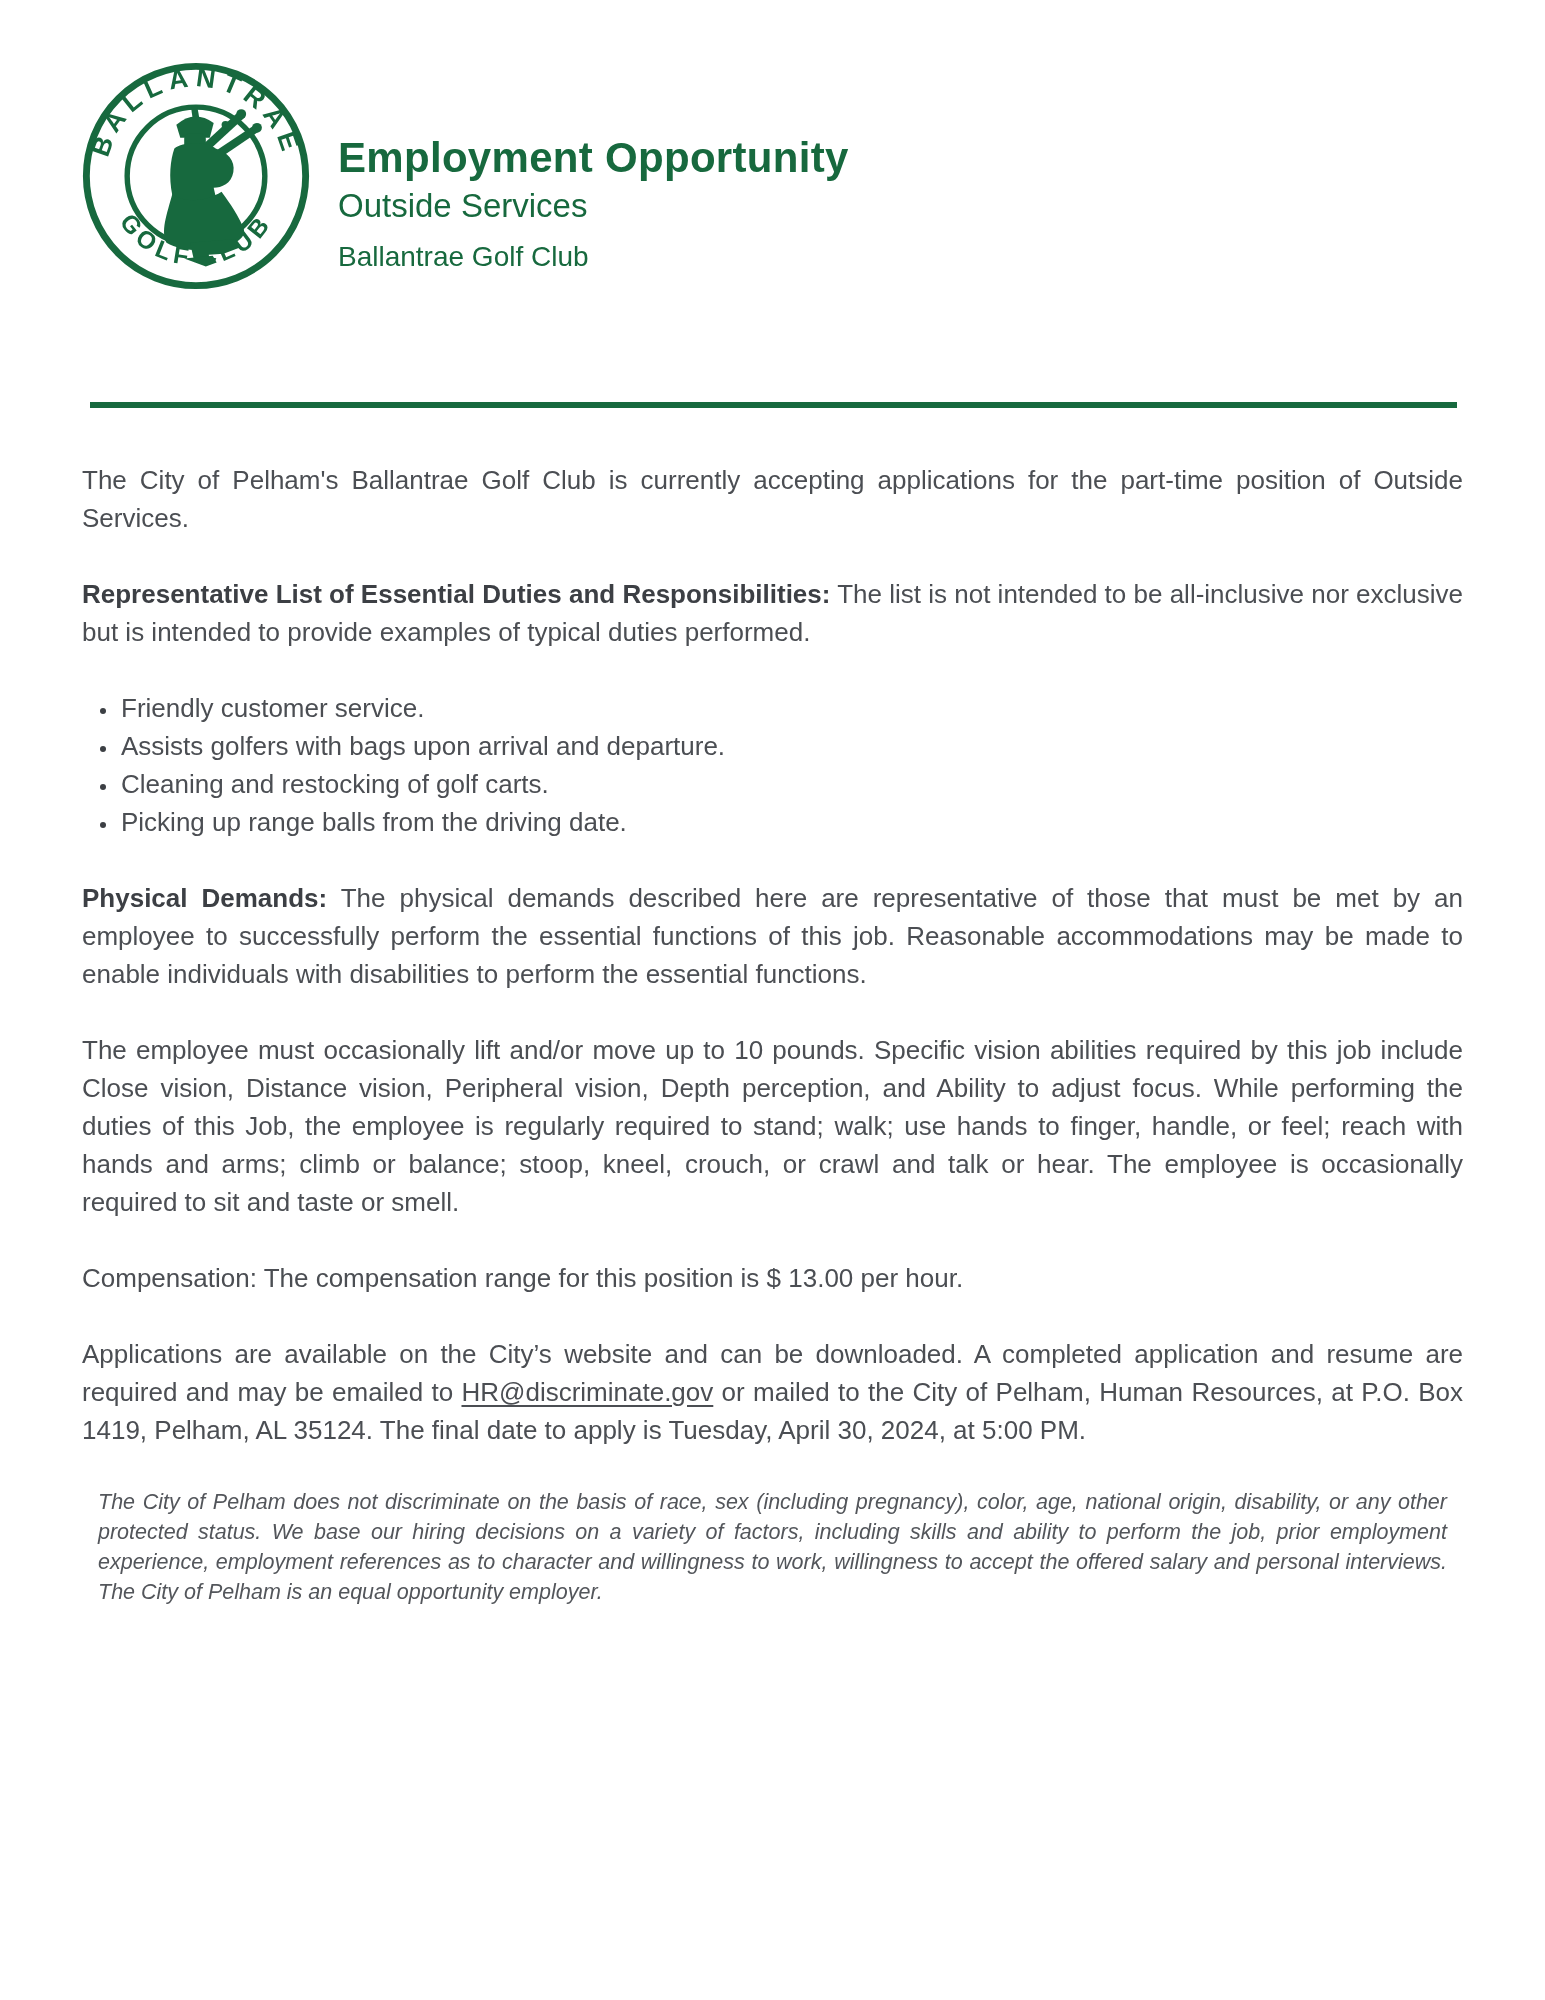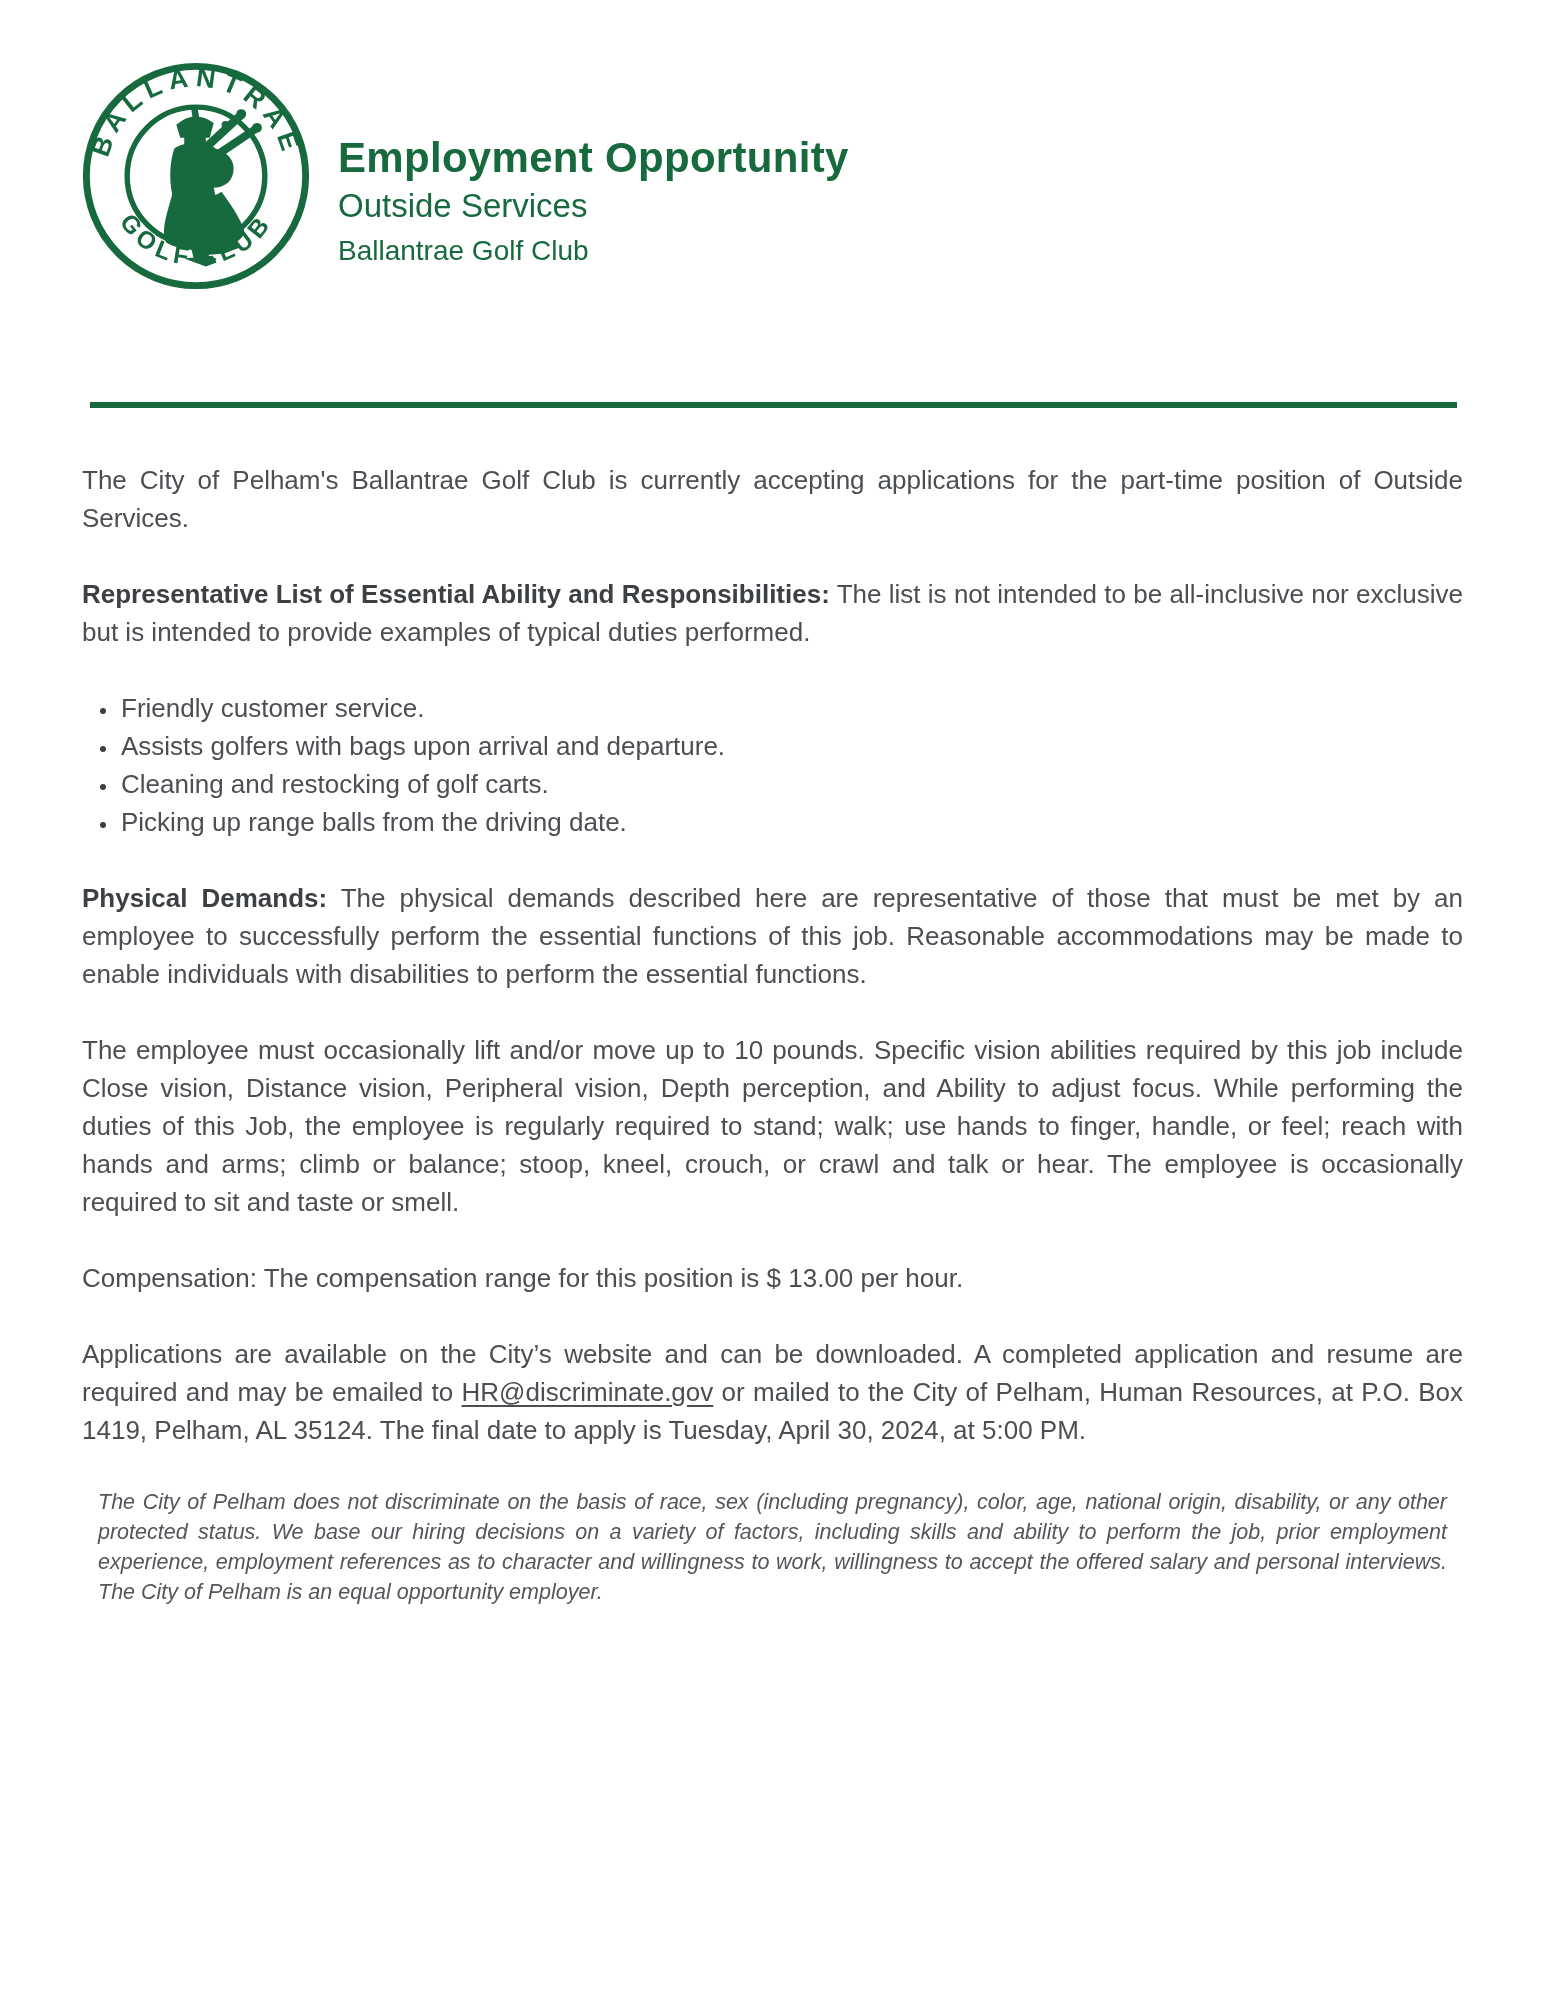--- a/index.html
+++ b/index.html
@@ -10,21 +10,21 @@
     -webkit-font-smoothing:antialiased;
   }
   .doc { width:1545px; height:2000px; padding:0 82px; position:relative; }
 
   
   .header { display:flex; gap:24px; padding-top:58px; margin-left:-4px; align-items:flex-start; }
   .logo { width:236px; height:236px; flex:none; }
   .header-text { padding-top:76px; }
   .title   { color:#17693e; font-size:42px; line-height:48px; font-weight:600; letter-spacing:0.3px; }
   .subtitle{ color:#17693e; font-size:33px; line-height:40px; font-weight:500; margin-top:4px; }
-  .org     { color:#17693e; font-size:28px; line-height:33px; font-weight:400; margin-top:8px; }
+  .org     { color:#17693e; font-size:28px; line-height:33px; font-weight:400; margin-top:14px; }
 
   .divider { height:6px; background:#17693e; margin:108px 6px 0 8px; }
 
   
   .content { margin-top:53px; color:#4b4e53; }
   p.body {
     font-size:26px; line-height:38px; margin:16px 0 38px;
     text-align:justify; text-justify:inter-word;
   }
   p.body b, p.body strong { font-weight:700; color:#3c3f44; }
@@ -89,21 +89,21 @@
       <div class="org">Ballantrae Golf Club</div>
     </div>
   </div>
 
   <div class="divider"></div>
 
   <div class="content">
 
     <p class="body">The City of Pelham's Ballantrae Golf Club is currently accepting applications for the part-time position of Outside Services.</p>
 
-    <p class="body"><strong>Representative List of Essential Ability and Responsibilities:</strong> <span>The list is not intended to be all-inclusive nor exclusive but is intended to provide examples of typical duties performed.</span></p>
+    <p class="body"><strong>Representative List of Essential Duties and Responsibilities:</strong> <span>The list is not intended to be all-inclusive nor exclusive but is intended to provide examples of typical duties performed.</span></p>
 
     <ul class="duties">
       <li>Friendly customer service.</li>
       <li>Assists golfers with bags upon arrival and departure.</li>
       <li>Cleaning and restocking of golf carts.</li>
       <li>Picking up range balls from the driving date.</li>
     </ul>
 
 
     <p class="body"><strong>Physical Demands:</strong> <span>The physical demands described here are representative of those that must be met by an employee to successfully perform the essential functions of this job. Reasonable accommodations may be made to enable individuals with disabilities to perform the essential functions.</span></p>

